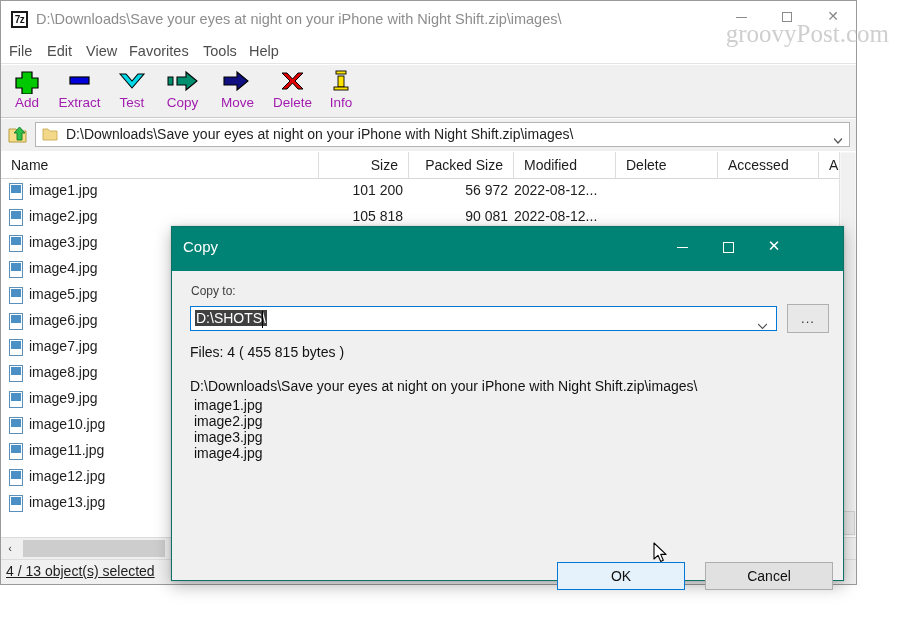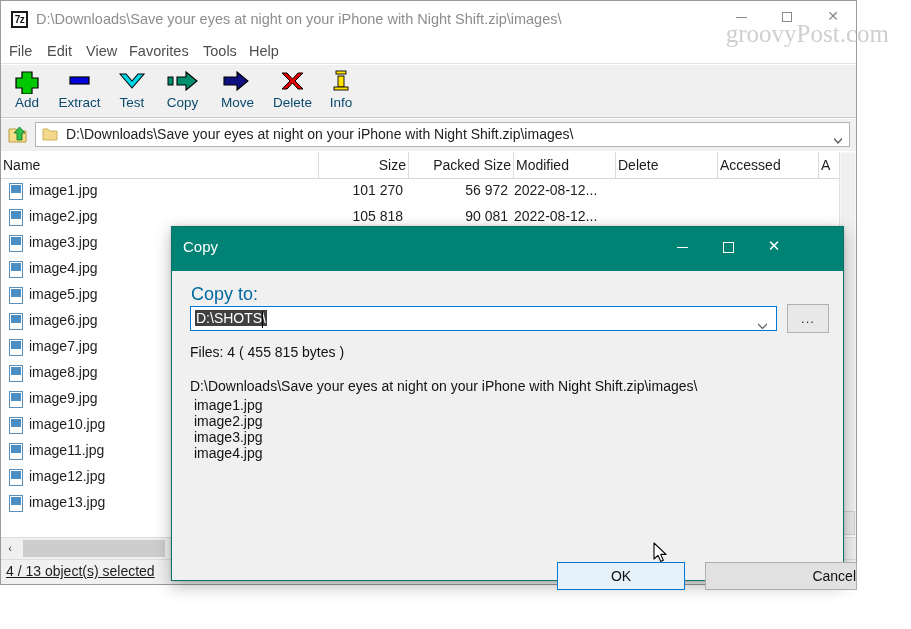--- a/index.html
+++ b/index.html
@@ -113,21 +113,21 @@
     height: 48px;
     text-align: center;
     cursor: default;
   }
   .tool-ico {
     position: relative;
     height: 26px; width: 100%;
   }
   .tool-lbl {
     font-size: 13.5px;
-    color: #0c4a6e;
+    color: #a21caf;
     line-height: 18px;
     white-space: nowrap;
   }
 
   
   #addressbar {
     position: absolute; left: 0; top: 118px;
     width: 100%; height: 32px;
     background: #f0f0f0;
     box-sizing: border-box;
@@ -167,21 +167,21 @@
     box-sizing: border-box;
   }
   .col-head {
     position: absolute; top: 0;
     height: 26px;
     font-size: 14px;
     color: #1d1d1d;
     line-height: 26px;
     border-right: 1px solid #dcdcdc;
     box-sizing: border-box;
-    padding: 0 2px;
+    padding: 0 10px;
     white-space: nowrap;
     overflow: hidden;
     cursor: default;
   }
   .col-head.num { text-align: right; }
 
   
   #filelist {
     position: absolute; left: 0; top: 178px;
     right: 0; bottom: 48px;
@@ -311,21 +311,21 @@
     vertical-align: middle;
   }
 
   #dlg-body {
     position: absolute; left: 0; top: 44px;
     width: 100%; bottom: 0;
     background: #f0f0f0;
   }
   #copy-to-label {
     position: absolute; left: 19px; top: 13px;
-    font-size: 18px; color: #0369a1;
+    font-size: 12px; color: #404040;
   }
   #dest-combo {
     position: absolute; left: 18px; top: 35px;
     width: 587px; height: 25px;
     background: #ffffff;
     border: 1px solid #0078d7;
     box-sizing: border-box;
   }
   #dest-value {
     position: absolute; left: 4px; top: 3px;
@@ -377,26 +377,26 @@
     width: 128px; height: 28px;
     background: #e5f1fb;
     border: 1px solid #0078d7;
     box-sizing: border-box;
     font-size: 14px; color: #101010;
     text-align: center; line-height: 26px;
     cursor: default;
   }
   #cancel-btn {
     position: absolute; left: 533px; top: 291px;
-    width: 152px; height: 28px;
+    width: 128px; height: 28px;
     background: #e1e1e1;
     border: 1px solid #adadad;
     box-sizing: border-box;
     font-size: 14px; color: #101010;
-    text-align: right; line-height: 26px;
+    text-align: center; line-height: 26px;
     cursor: default;
   }
   #cursor-arrow {
     position: absolute; left: 653px; top: 542px;
     width: 16px; height: 22px;
     z-index: 40;
   }
 </style>
 </head>
 <body>
@@ -521,21 +521,21 @@
       <div class="col-head" style="left:513px;width:102px">Modified</div>
       <div class="col-head" style="left:615px;width:102px">Delete</div>
       <div class="col-head" style="left:717px;width:101px">Accessed</div>
       <div class="col-head" style="left:818px;width:40px">A</div>
     </div>
 
     <div id="filelist">
       <div class="file-row">
         <span class="file-ico"></span>
         <span class="file-name">image1.jpg</span>
-        <span class="cell-size" style="left:318px;width:84px">101 270</span>
+        <span class="cell-size" style="left:318px;width:84px">101 200</span>
         <span class="cell-size" style="left:408px;width:99px">56 972</span>
         <span class="cell-size" style="left:513px;width:100px;text-align:left">2022-08-12...</span>
       </div>
       <div class="file-row">
         <span class="file-ico"></span>
         <span class="file-name">image2.jpg</span>
         <span class="cell-size" style="left:318px;width:84px">105 818</span>
         <span class="cell-size" style="left:408px;width:99px">90 081</span>
         <span class="cell-size" style="left:513px;width:100px;text-align:left">2022-08-12...</span>
       </div>

